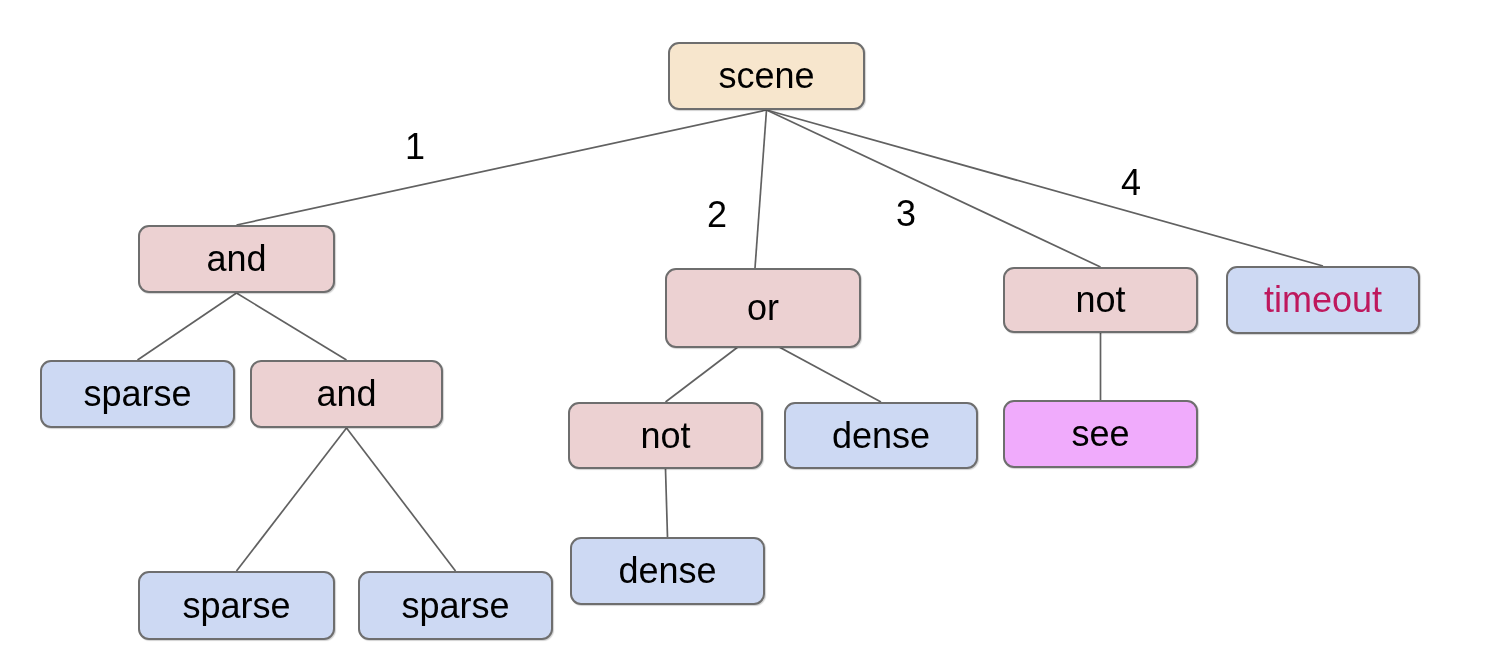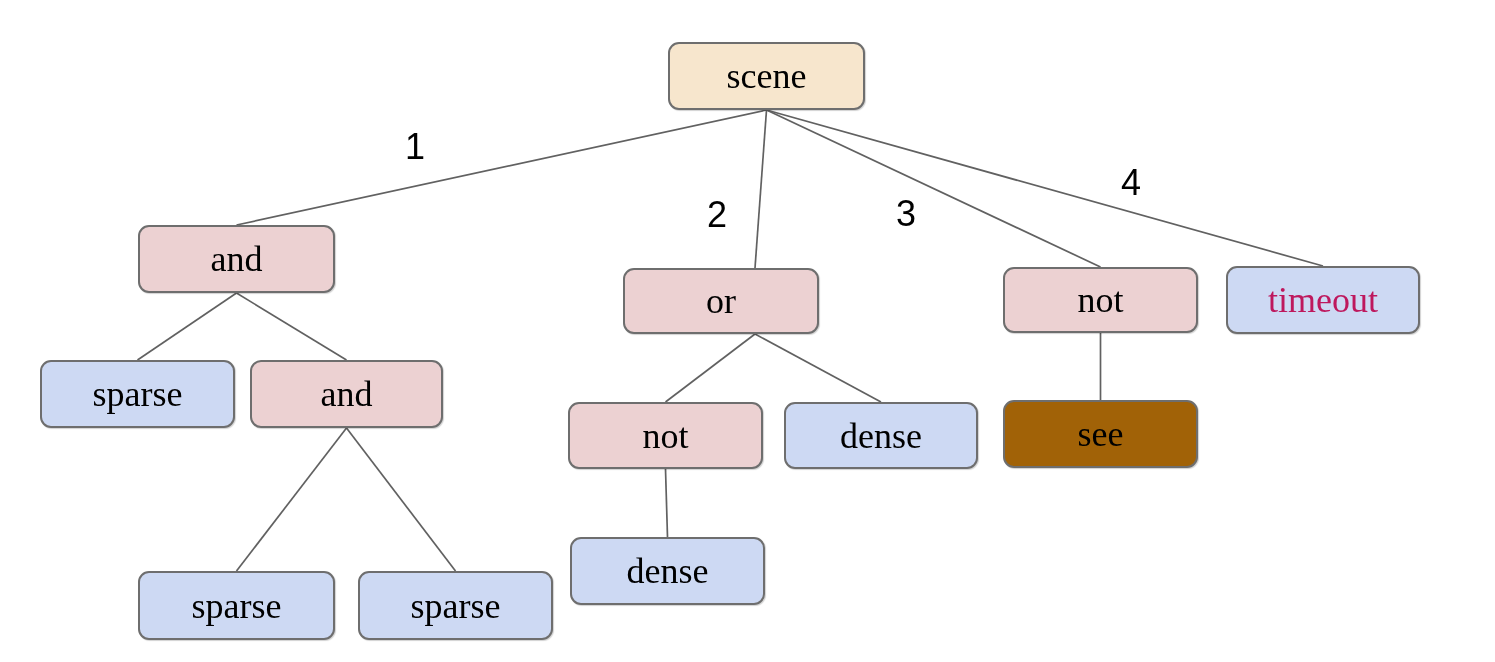--- a/index.html
+++ b/index.html
@@ -27,21 +27,20 @@
     box-sizing: border-box;
     border: 2px solid #6e6e6e;
     border-radius: 11px;
     display: flex;
     align-items: center;
     justify-content: center;
     font-size: 36px;
     line-height: 1;
     color: #000000;
     box-shadow: 1px 1px 1px rgba(0,0,0,0.18);
-    font-family: Liberation Serif, serif;
   }
   .edge-label {
     position: absolute;
     transform: translate(-50%, -50%);
     font-size: 36px;
     line-height: 1;
     color: #000000;
     white-space: nowrap;
   }
 </style>
@@ -65,25 +64,25 @@
     </svg>
   <div id="label-layer">
       <div class="edge-label" style="left: 415px; top: 147px;">1</div>
       <div class="edge-label" style="left: 717px; top: 215px;">2</div>
       <div class="edge-label" style="left: 906px; top: 214px;">3</div>
       <div class="edge-label" style="left: 1131px; top: 183px;">4</div>
     </div>
   <div id="node-layer">
       <div class="node" style="left: 668px; top: 42px; width: 197px; height: 68px; background: rgb(247, 230, 205); border-color: rgb(110, 110, 110); color: rgb(0, 0, 0);">scene</div>
       <div class="node" style="left: 138px; top: 225px; width: 197px; height: 68px; background: rgb(236, 209, 210); border-color: rgb(110, 110, 110); color: rgb(0, 0, 0);">and</div>
-      <div class="node" style="left: 623px; top: 268px; width: 196px; height: 66px; background: rgb(236, 209, 210); border-color: rgb(110, 110, 110); color: rgb(0, 0, 0);">or</div>
+      <div class="node" style="left: 665px; top: 268px; width: 196px; height: 80px; background: rgb(236, 209, 210); border-color: rgb(110, 110, 110); color: rgb(0, 0, 0);">or</div>
       <div class="node" style="left: 1003px; top: 267px; width: 195px; height: 66px; background: rgb(236, 209, 210); border-color: rgb(110, 110, 110); color: rgb(0, 0, 0);">not</div>
       <div class="node" style="left: 1226px; top: 266px; width: 194px; height: 68px; background: rgb(205, 217, 243); border-color: rgb(110, 110, 110); color: #be185d;">timeout</div>
       <div class="node" style="left: 40px; top: 360px; width: 195px; height: 68px; background: rgb(205, 217, 243); border-color: rgb(110, 110, 110); color: rgb(0, 0, 0);">sparse</div>
       <div class="node" style="left: 250px; top: 360px; width: 193px; height: 68px; background: rgb(236, 209, 210); border-color: rgb(110, 110, 110); color: rgb(0, 0, 0);">and</div>
       <div class="node" style="left: 568px; top: 402px; width: 195px; height: 67px; background: rgb(236, 209, 210); border-color: rgb(110, 110, 110); color: rgb(0, 0, 0);">not</div>
       <div class="node" style="left: 784px; top: 402px; width: 194px; height: 67px; background: rgb(205, 217, 243); border-color: rgb(110, 110, 110); color: rgb(0, 0, 0);">dense</div>
-      <div class="node" style="left: 1003px; top: 400px; width: 195px; height: 68px; background: #a16207; border-color: rgb(110, 110, 110); color: rgb(0, 0, 0);">see</div>
+      <div class="node" style="left: 1003px; top: 400px; width: 195px; height: 68px; background: #f0abfc; border-color: rgb(110, 110, 110); color: rgb(0, 0, 0);">see</div>
       <div class="node" style="left: 138px; top: 571px; width: 197px; height: 69px; background: rgb(205, 217, 243); border-color: rgb(110, 110, 110); color: rgb(0, 0, 0);">sparse</div>
       <div class="node" style="left: 358px; top: 571px; width: 195px; height: 69px; background: rgb(205, 217, 243); border-color: rgb(110, 110, 110); color: rgb(0, 0, 0);">sparse</div>
       <div class="node" style="left: 570px; top: 537px; width: 195px; height: 68px; background: rgb(205, 217, 243); border-color: rgb(110, 110, 110); color: rgb(0, 0, 0);">dense</div>
     </div>
 </div>
 
 </body></html>

